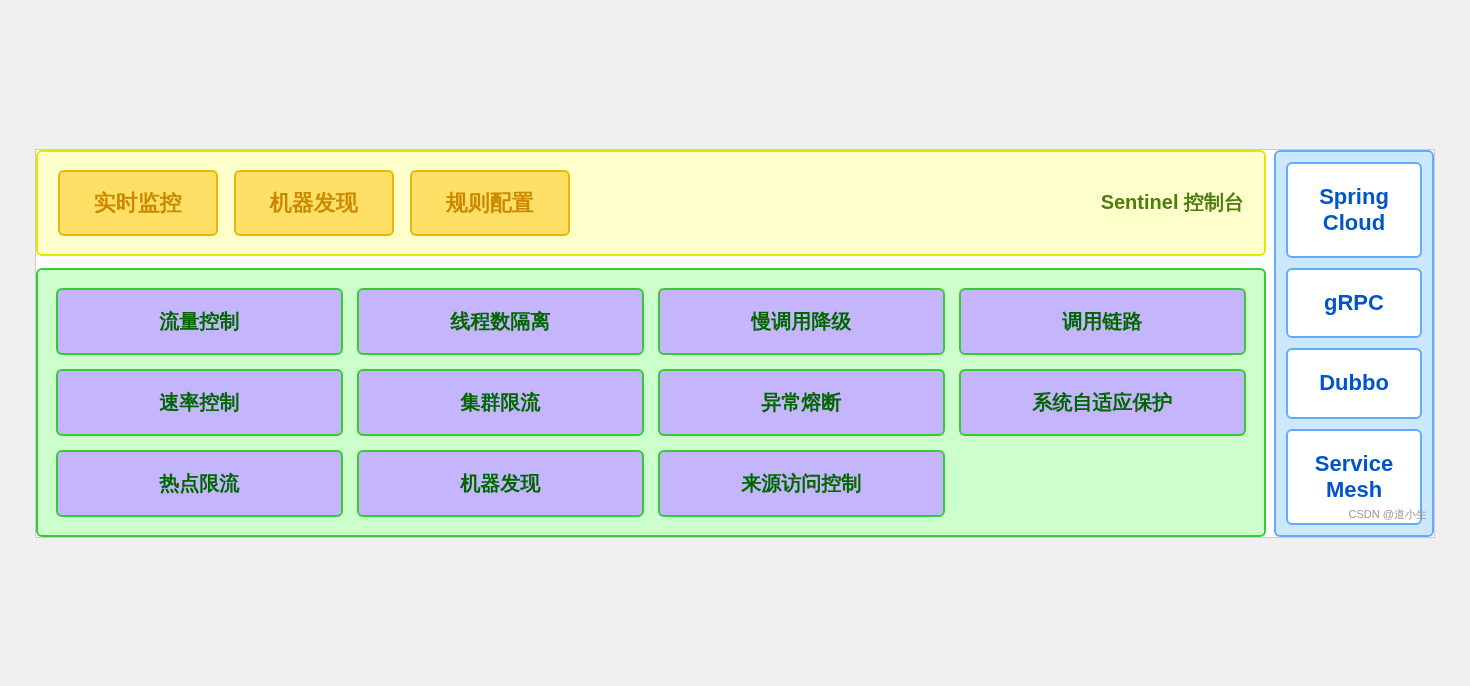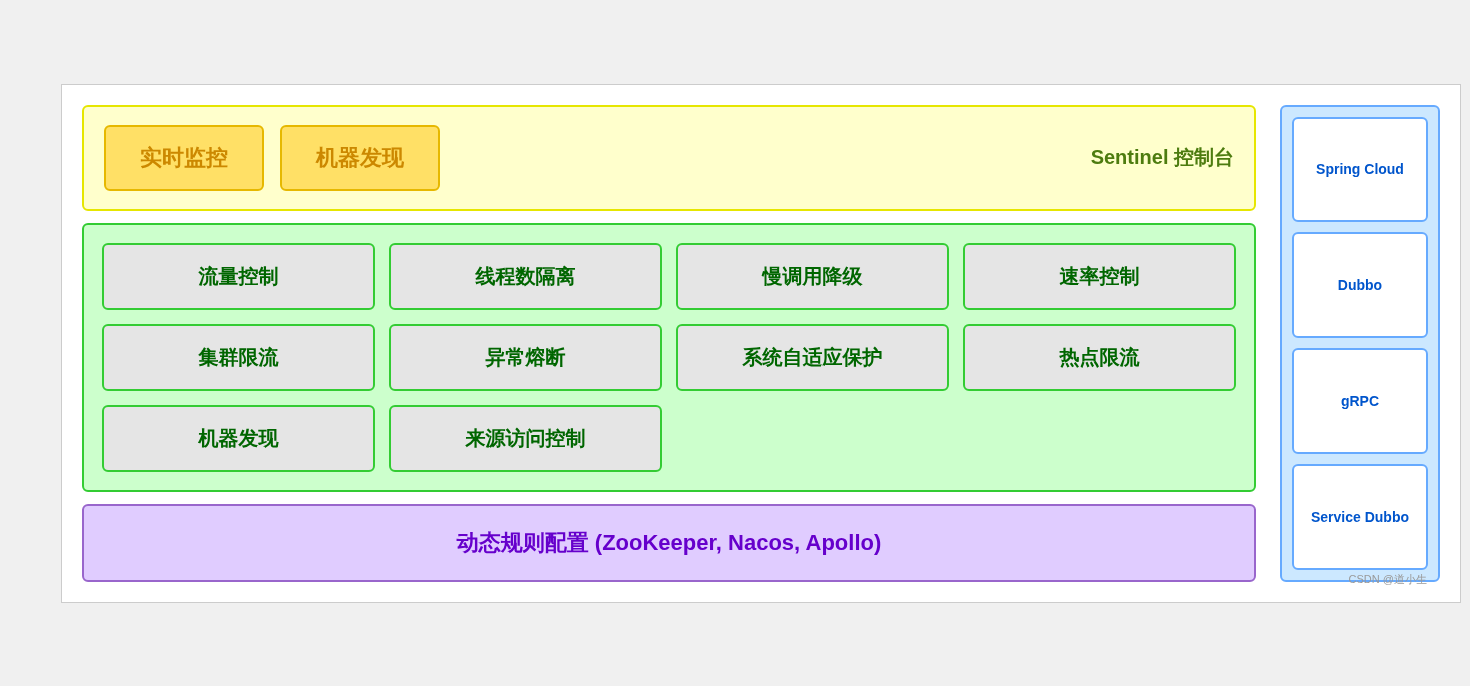--- a/index.html
+++ b/index.html
@@ -7,25 +7,23 @@
       background: #f0f0f0;
       display: flex;
       align-items: center;
       justify-content: center;
       min-height: 100vh;
       font-family: "PingFang SC", "Microsoft YaHei", "SimHei", sans-serif;
     }
     .diagram-wrapper {
       width: 1400px;
       background: white;
-      padding: 20px;
       display: flex;
-      gap: 24px;
+      gap: 8px;
       border: 1px solid #ccc;
-      margin-left: 26px;
     }
     .main-area {
       flex: 1;
       display: flex;
       flex-direction: column;
       gap: 12px;
     }
     
     .sentinel-section {
       background: #ffffcc;
@@ -63,21 +61,21 @@
     .features-section {
       background: #ccffcc;
       border: 2px solid #33cc33;
       border-radius: 6px;
       padding: 18px;
       display: grid;
       grid-template-columns: repeat(4, 1fr);
       gap: 14px;
     }
     .feature-box {
-      background: #e5e5e5;
+      background: #c4b5fd;
       border: 2px solid #33cc33;
       border-radius: 6px;
       padding: 18px 10px;
       font-size: 20px;
       font-weight: bold;
       color: #006600;
       text-align: center;
     }
     
     .dynamic-section {
@@ -99,21 +97,21 @@
       background: #cce8ff;
       border: 2px solid #66aaff;
       border-radius: 6px;
       padding: 10px;
     }
     .sidebar-item {
       background: white;
       border: 2px solid #66aaff;
       border-radius: 6px;
       padding: 20px 10px;
-      font-size: 14px;
+      font-size: 22px;
       font-weight: bold;
       color: #0055cc;
       text-align: center;
       flex: 1;
       display: flex;
       align-items: center;
       justify-content: center;
     }
     
     .watermark {
@@ -133,41 +131,42 @@
 
 <div class="diagram-container">
   <div class="diagram-wrapper">
 
     <div class="main-area">
 
       <div class="sentinel-section">
         <div class="sentinel-boxes">
           <div class="sentinel-box">实时监控</div>
           <div class="sentinel-box">机器发现</div>
+          <div class="sentinel-box">规则配置</div>
         </div>
         <div class="sentinel-label">Sentinel 控制台</div>
       </div>
 
       <div class="features-section">
         <div class="feature-box">流量控制</div>
         <div class="feature-box">线程数隔离</div>
         <div class="feature-box">慢调用降级</div>
+        <div class="feature-box">调用链路</div>
         <div class="feature-box">速率控制</div>
         <div class="feature-box">集群限流</div>
         <div class="feature-box">异常熔断</div>
         <div class="feature-box">系统自适应保护</div>
         <div class="feature-box">热点限流</div>
         <div class="feature-box">机器发现</div>
         <div class="feature-box">来源访问控制</div>
       </div>
 
-      <div class="dynamic-section">动态规则配置 (ZooKeeper, Nacos, Apollo)</div>
     </div>
 
     <div class="sidebar">
       <div class="sidebar-item">Spring Cloud</div>
+      <div class="sidebar-item">gRPC</div>
       <div class="sidebar-item">Dubbo</div>
-      <div class="sidebar-item">gRPC</div>
-      <div class="sidebar-item">Service Dubbo</div>
+      <div class="sidebar-item">Service Mesh</div>
     </div>
   </div>
   <div class="watermark">CSDN @道小生</div>
 </div>
 
 </body></html>

